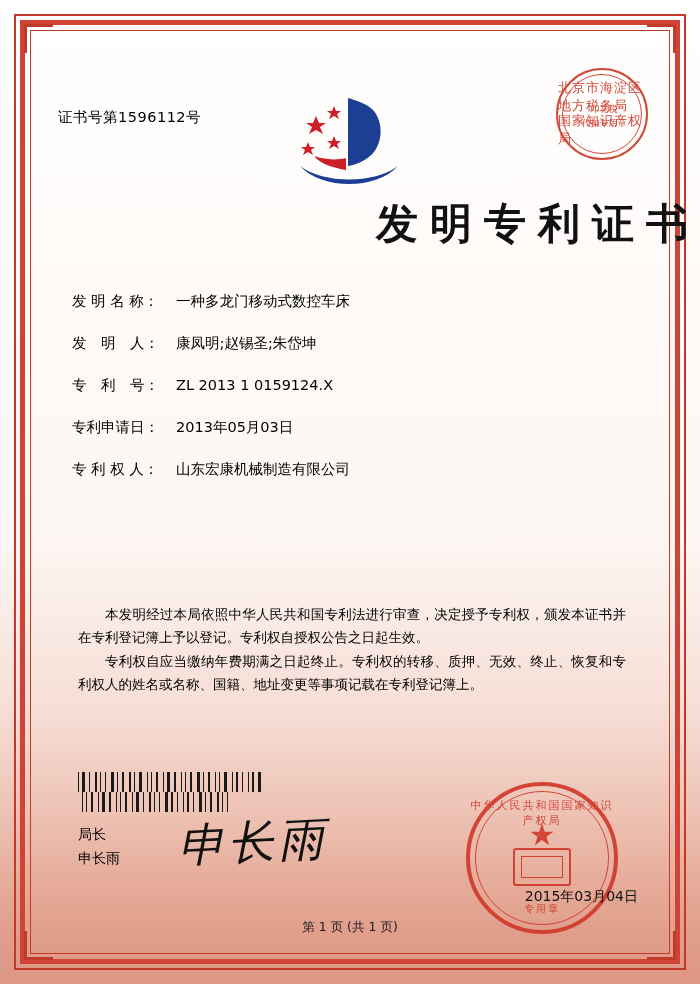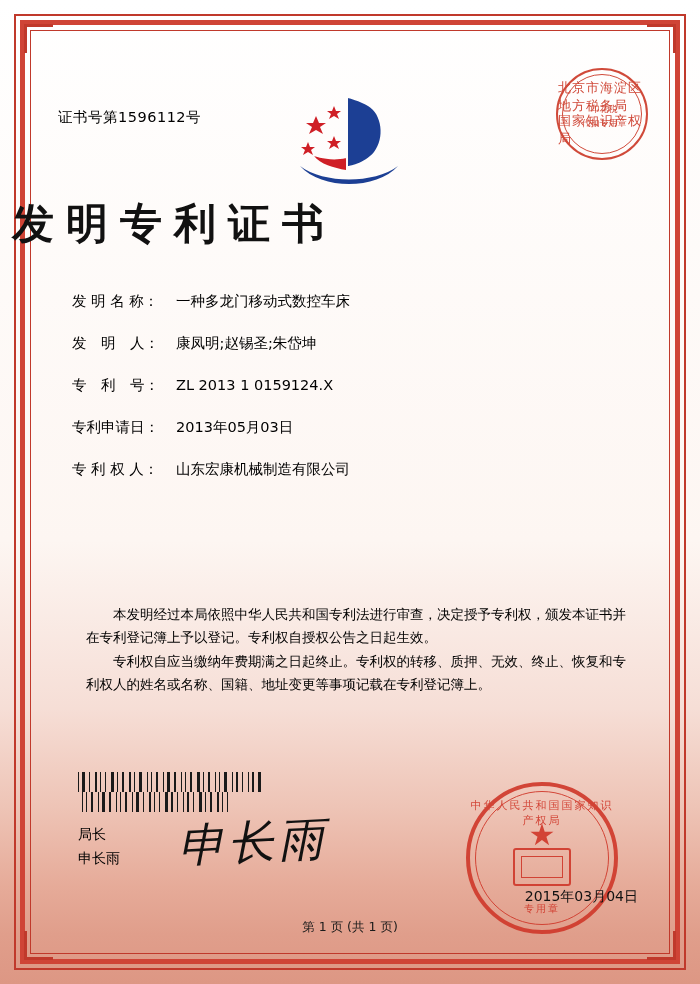--- a/index.html
+++ b/index.html
@@ -106,21 +106,21 @@
     top: 92px;
     width: 118px;
     height: 98px;
   }
 
   .title {
     position: absolute;
     left: 0;
     top: 196px;
     width: 700px;
-    text-align: left;
+    text-align: right;
     font-size: 42px;
     letter-spacing: 12px;
     color: #111;
     font-weight: bold;
     font-family: "DejaVu Sans", sans-serif;
     text-indent: 12px;
   }
 
   .cert-no {
     position: absolute;
@@ -159,21 +159,21 @@
     left: 78px;
     top: 603px;
     width: 548px;
     font-size: 13.5px;
     line-height: 23px;
     color: #000;
     font-family: "DejaVu Sans", sans-serif;
     text-align: justify;
   }
   .body-text p {
-    margin: 0 0 1px 8px;
+    margin: 0 0 1px 0;
     text-indent: 27px;
   }
 
   
   .barcode {
     position: absolute;
     left: 78px;
     top: 772px;
     width: 184px;
     height: 20px;

